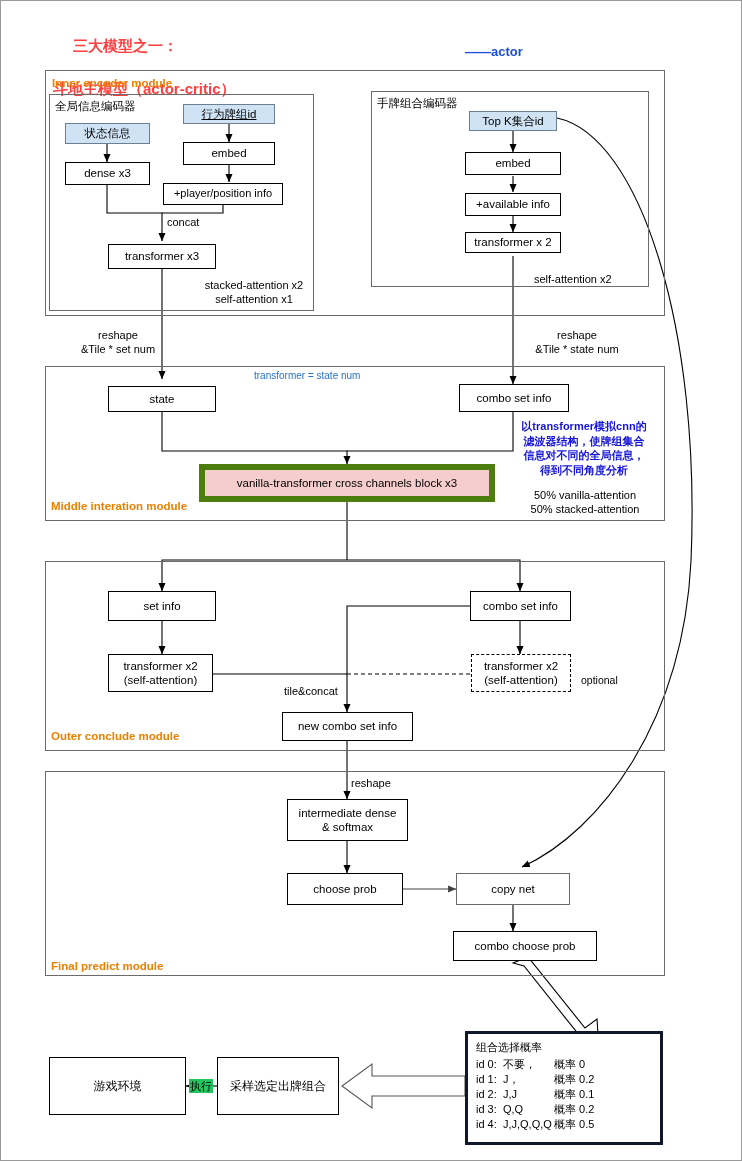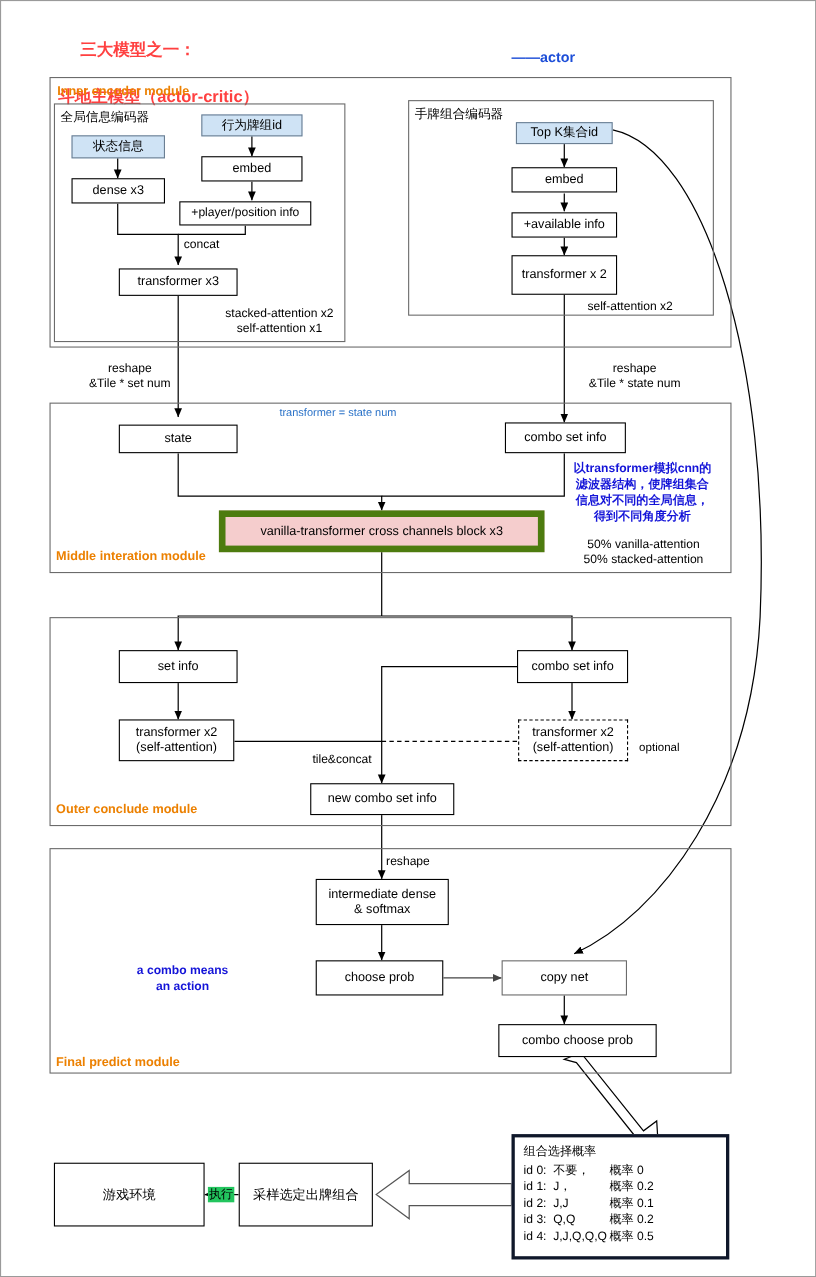--- a/index.html
+++ b/index.html
@@ -200,36 +200,36 @@
   </div>
   <div class="red-actor" style="left:464px;top:43px;">——actor</div>
 
   <div class="module" style="left:44px;top:69px;width:620px;height:246px;"></div>
   <div class="modlabel" style="left:51px;top:76px;">Inner encoder module</div>
 
   <div class="subbox" style="left:48px;top:93px;width:265px;height:217px;"></div>
   <div class="sublabel" style="left:54px;top:98px;">全局信息编码器</div>
 
   <div class="box blue" style="left:64px;top:122px;width:85px;height:21px;">状态信息</div>
-  <div class="box blue" style="left:182px;top:103px;width:92px;height:20px;">行为牌组id</div>
+  <div class="box blue" style="left:182px;top:103px;width:92px;height:20px;text-decoration:underline;">行为牌组id</div>
   <div class="box" style="left:64px;top:161px;width:85px;height:23px;">dense x3</div>
   <div class="box" style="left:182px;top:141px;width:92px;height:23px;">embed</div>
   <div class="box" style="left:162px;top:182px;width:120px;height:22px;font-size:11px;">+player/position info</div>
   <div class="box" style="left:107px;top:243px;width:108px;height:25px;">transformer x3</div>
   <div class="plain" style="left:166px;top:214px;">concat</div>
   <div class="plain c" style="left:193px;top:277px;width:120px;">stacked-attention x2
 self-attention x1</div>
 
   <div class="subbox" style="left:370px;top:90px;width:278px;height:196px;"></div>
   <div class="sublabel" style="left:376px;top:95px;">手牌组合编码器</div>
 
   <div class="box blue" style="left:468px;top:110px;width:88px;height:20px;">Top K集合id</div>
   <div class="box" style="left:464px;top:151px;width:96px;height:23px;">embed</div>
   <div class="box" style="left:464px;top:192px;width:96px;height:23px;">+available info</div>
-  <div class="box" style="left:464px;top:231px;width:96px;height:36px;">transformer x 2</div>
+  <div class="box" style="left:464px;top:231px;width:96px;height:21px;">transformer x 2</div>
   <div class="plain" style="left:533px;top:271px;">self-attention x2</div>
 
   <div class="plain c" style="left:62px;top:327px;width:110px;">reshape
 &amp;Tile * set num</div>
   <div class="plain c" style="left:516px;top:327px;width:120px;">reshape
 &amp;Tile * state num</div>
 
   <div class="module" style="left:44px;top:365px;width:620px;height:155px;"></div>
   <div class="modlabel" style="left:50px;top:499px;">Middle interation module</div>
   <div class="blue-hl" style="left:253px;top:369px;">transformer =  state num</div>
@@ -260,22 +260,20 @@
 
   <div class="module" style="left:44px;top:770px;width:620px;height:205px;"></div>
   <div class="modlabel" style="left:50px;top:959px;">Final predict module</div>
   <div class="plain" style="left:350px;top:775px;">reshape</div>
 
   <div class="box" style="left:286px;top:798px;width:121px;height:42px;">intermediate dense
 &amp; softmax</div>
   <div class="box" style="left:286px;top:872px;width:116px;height:32px;">choose prob</div>
   <div class="box grayb" style="left:455px;top:872px;width:114px;height:32px;">copy net</div>
   <div class="box" style="left:452px;top:930px;width:144px;height:30px;">combo choose prob</div>
-  <div class="blue-note" style="left:100px;top:874px;width:130px;">a combo means
-an action</div>
 
   <div class="box" style="left:48px;top:1056px;width:137px;height:58px;font-size:12px;">游戏环境</div>
   <div class="box" style="left:216px;top:1056px;width:122px;height:58px;font-size:12px;">采样选定出牌组合</div>
   <div class="plain" style="left:188px;top:1078px;background:#22c55e;padding:0 1px;">执行</div>
 
   <div class="probbox" style="left:464px;top:1030px;width:198px;height:114px;">
     <span class="ptitle">组合选择概率</span>
     <span class="prow"><span class="pid">id 0:  不要，</span><span>概率 0</span></span>
     <span class="prow"><span class="pid">id 1:  J，</span><span>概率 0.2</span></span>
     <span class="prow"><span class="pid">id 2:  J,J</span><span>概率 0.1</span></span>

